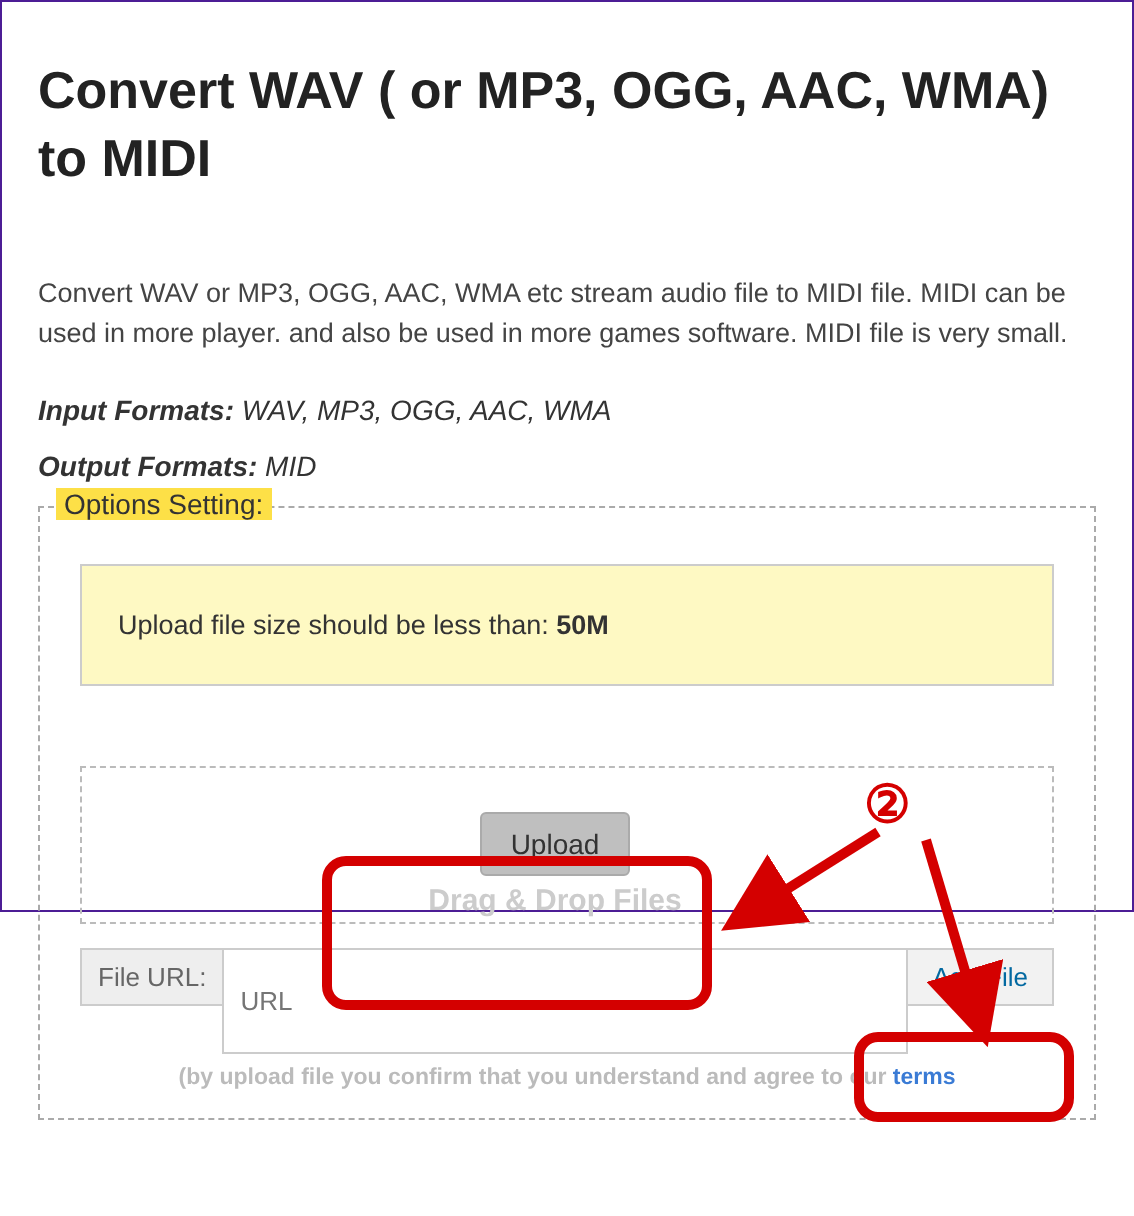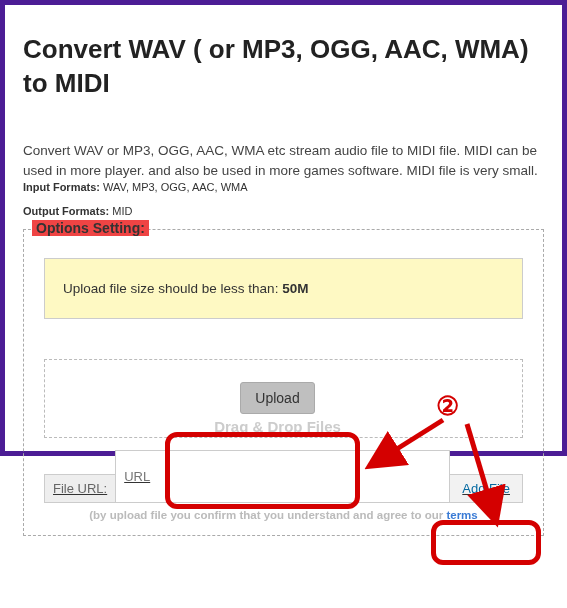--- a/index.html
+++ b/index.html
@@ -8,52 +8,54 @@
     padding: 0;
     background: #fff;
     font-family: Arial, Helvetica, sans-serif;
     color: #333;
     width: 567px;
     height: 608px;
   }
   .outer {
     width: 567px;
     height: 456px;
-    border: 5px solid #4c1d95;
+    border: 1px solid #4c1d95;
     padding: 18px 18px 18px 18px;
     position: relative;
   }
   h1 {
     font-size: 26px;
     font-weight: bold;
     margin: 10px 0 40px 0;
     line-height: 1.3;
     color: #222;
   }
   .intro {
     font-size: 13.5px;
     line-height: 1.5;
     color: #444;
+    margin-bottom: 20px;
   }
   .fmt-line {
-    font-size: 11px;
+    font-size: 14px;
     margin-bottom: 12px;
+    font-style: italic;
   }
   .fmt-line strong { font-weight: bold; }
   .options-fieldset {
     border: 1px dashed #aaa;
     padding: 10px 14px 14px 14px;
     margin-top: 10px;
     position: relative;
   }
   .options-legend {
-    font-weight: bold;
+    font-weight: normal;
     font-size: 14px;
     padding: 0 4px;
-    background: #ef4444;
+    background: #fde047;
     position: absolute;
     top: -10px;
     left: 8px;
   }
   .size-note {
     background: #fef9c3;
     border: 1px solid #ccc;
     padding: 22px 18px;
     font-size: 13.5px;
     margin: 18px 6px 30px 6px;
@@ -77,23 +79,22 @@
     cursor: pointer;
   }
   .drag-text {
     color: #ccc;
     font-size: 15px;
     font-weight: bold;
     margin-top: 4px;
   }
   .url-row {
     display: flex;
-    align-items: flex-end;
+    align-items: flex-start;
     margin: 12px 6px 6px 6px;
-    text-decoration: underline;
   }
   .url-label {
     background: #eee;
     border: 1px solid #ccc;
     border-right: none;
     padding: 6px 8px;
     font-size: 13px;
     color: #666;
   }
   .url-input {

